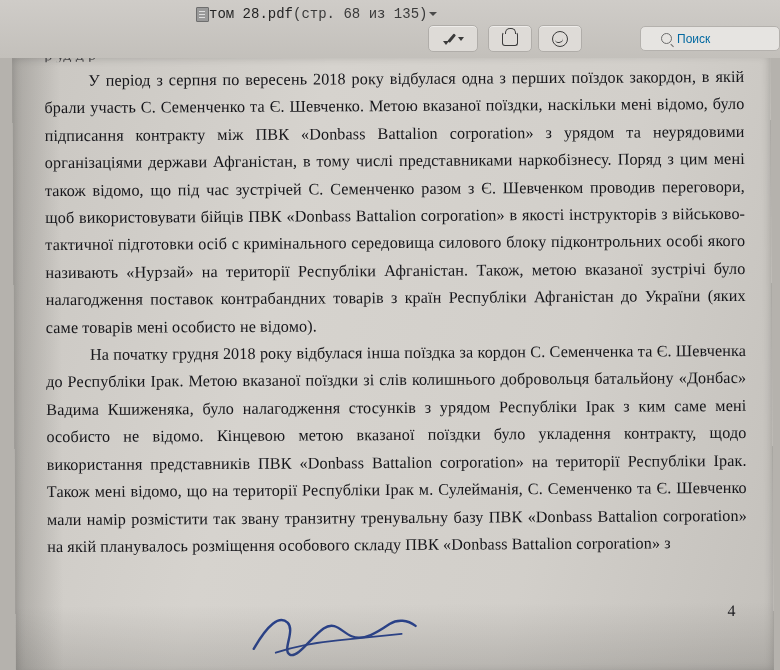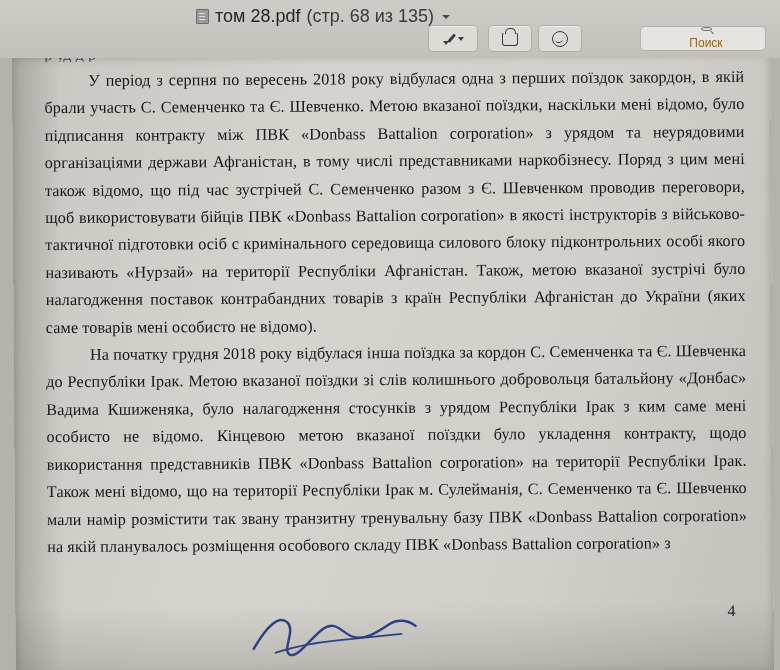--- a/index.html
+++ b/index.html
@@ -36,23 +36,23 @@
     position: relative;
     width: 100%;
     height: 100%;
   }
   .title-group {
     position: absolute;
     left: 196px;
     top: 6px;
     display: flex;
     align-items: center;
-    gap: 6px;
-    font-family: Liberation Sans, sans-serif;
-    font-size: 18px;
+    gap: 0;
+    font-family: Liberation Mono, monospace;
+    font-size: 14px;
     color: #2e2e2e;
     white-space: nowrap;
   }
   .doc-icon {
     display: inline-block;
     width: 11px;
     height: 13px;
     background: #9a9a9a;
     border: 1px solid #6e6e6e;
     border-radius: 1px;
@@ -166,26 +166,25 @@
     position: absolute;
     left: 640px;
     top: 26px;
     width: 118px;
     height: 23px;
     background: #e6e4e1;
     border: 1px solid #b4b1ad;
     border-radius: 5px;
     display: flex;
     align-items: center;
-    padding-left: 6px;
+    padding-left: 20px;
     gap: 5px;
     font-family: "Liberation Sans", sans-serif;
     font-size: 12px;
-    color: #a16207;
-    flex-direction: column;
+    color: #0369a1;
   }
   .search-icon {
     display: inline-block;
     width: 9px; height: 9px;
     border: 1.4px solid #6b6b6b;
     border-radius: 50%;
     position: relative;
   }
   .search-icon::after {
     content: "";

